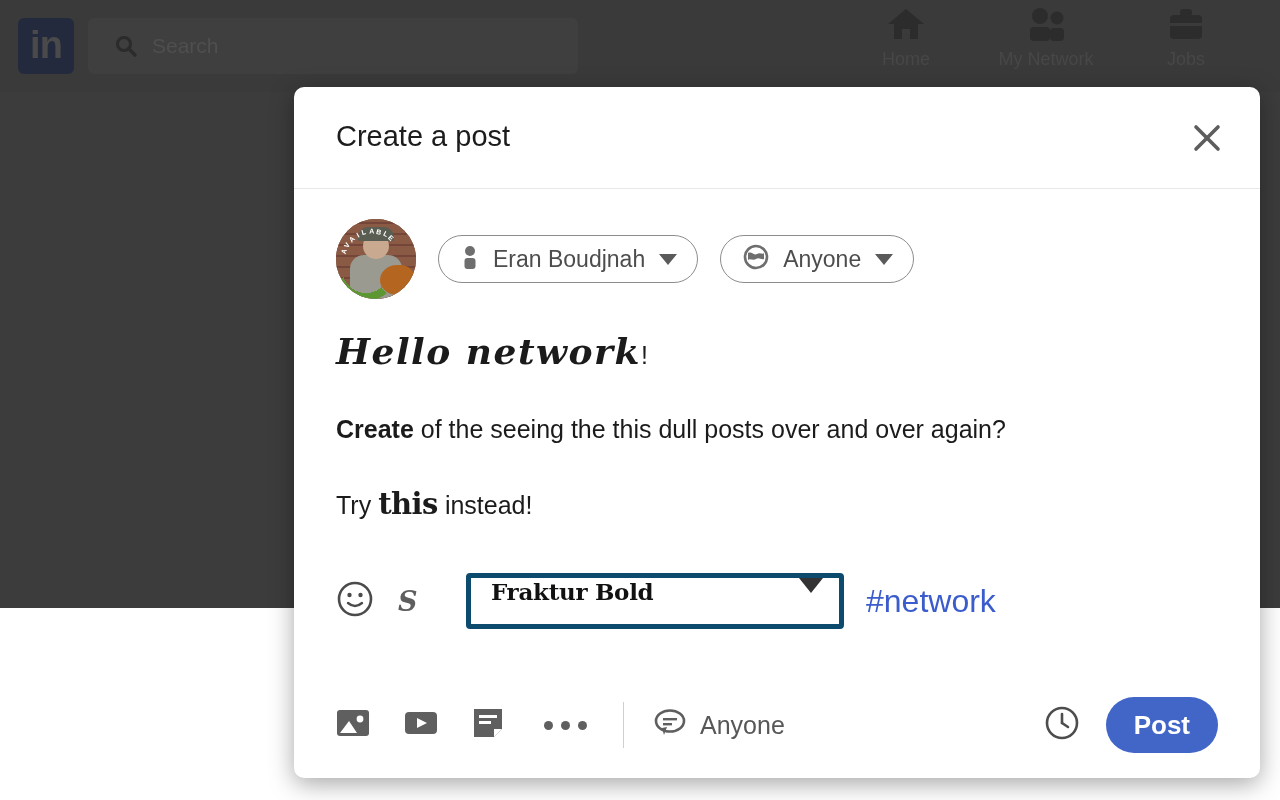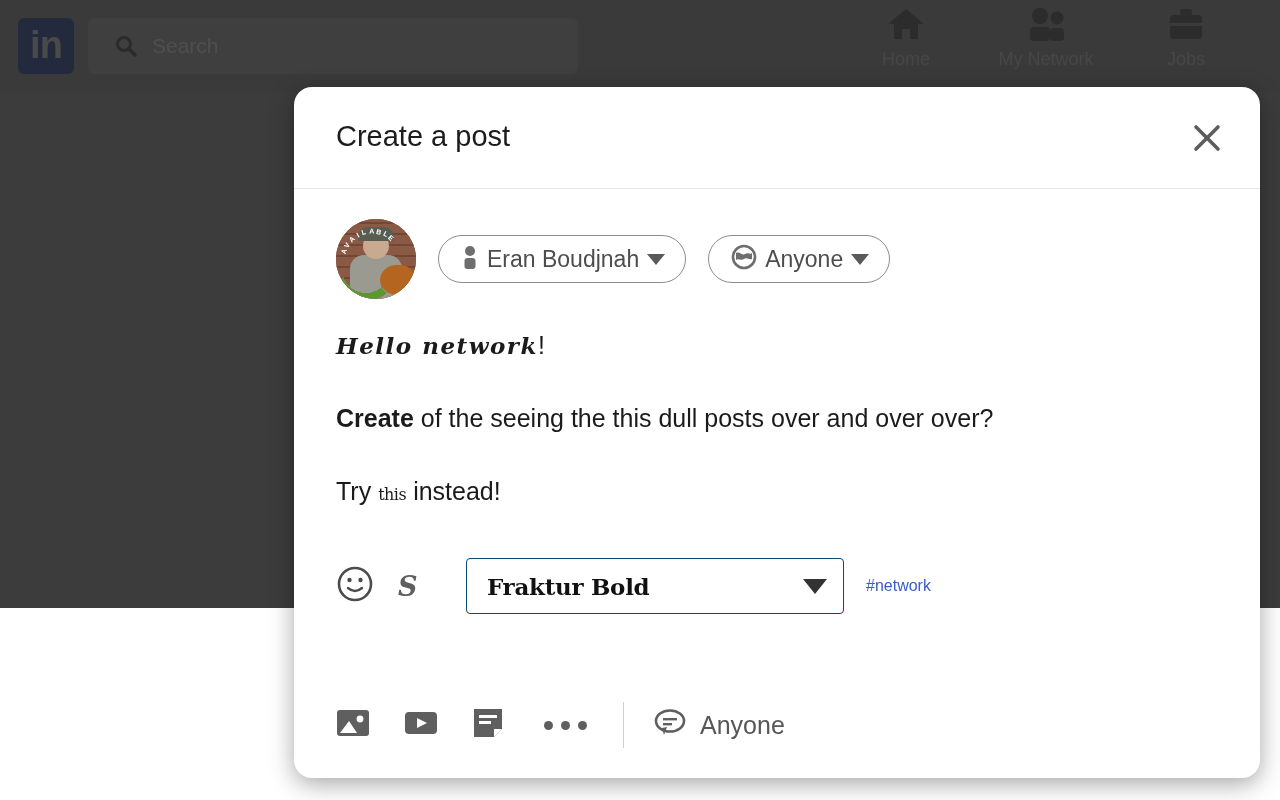--- a/index.html
+++ b/index.html
@@ -93,21 +93,21 @@
     text-shadow: 4px 5px 6px rgba(0,0,0,0.55);
   }
 
   
   .modal {
     position: absolute;
     left: 294px; top: 87px;
     width: 966px;
     height: 691px;
     background: #ffffff;
-    border-radius: 18px;
+    border-radius: 10px;
     box-shadow: 0 6px 24px rgba(0,0,0,0.35);
     overflow: hidden;
   }
 
   .modal-header {
     position: relative;
     height: 101px;
     border-bottom: 1px solid #e8e8e8;
   }
   .modal-title {
@@ -194,21 +194,21 @@
     letter-spacing:0.5px;
   }
   .avatar .badge-text span {
     position:absolute;
     transform-origin: center;
   }
 
   .pill {
     display: inline-flex;
     align-items: center;
-    gap: 8px;
+    gap: 14px;
     height: 48px;
     padding: 0 20px 0 22px;
     border: 1px solid #8c8c8c;
     border-radius: 26px;
     background: #fff;
     cursor: pointer;
     box-sizing: border-box;
   }
   .pill-label {
     font-size: 23px;
@@ -230,29 +230,29 @@
     font-size: 25px;
     line-height: 1.0;
     margin-bottom: 48px;
   }
   .post-line:last-child { margin-bottom: 0; }
 
   .script-bold {
     font-family: "DejaVu Serif", serif;
     font-weight: bold;
     font-style: italic;
-    font-size: 23px;
+    font-size: 36px;
     letter-spacing: 1.5px;
   }
   .bold { font-weight: bold; }
   .italic { }
   .fraktur {
     font-family: "DejaVu Serif", serif;
-    font-weight: normal;
-    font-size: 16px;
+    font-weight: bold;
+    font-size: 29px;
     letter-spacing: -0.5px;
     margin-top: 12px;
   }
 
   
   .format-bar {
     display: flex;
     align-items: center;
     gap: 0;
     padding-top: 54px;
@@ -263,45 +263,44 @@
     font-family: "DejaVu Serif", serif;
     font-style: italic;
     font-weight: bold;
     font-size: 27px;
     color: #5e5e5e;
     cursor: pointer;
   }
   .font-select {
     width: 378px;
     height: 56px;
-    border: 1px solid #0c4a6e;
+    border: 5px solid #0c4a6e;
     border-radius: 4px;
     display: flex;
-    align-items: center;
     justify-content: space-between;
     padding: 0 16px 0 20px;
     box-sizing: border-box;
     cursor: pointer;
   }
   .font-select-label {
     font-family: "DejaVu Serif", serif;
     font-weight: bold;
     font-size: 23px;
     color: #111;
     letter-spacing: -0.3px;
   }
   .sel-caret {
     width: 0; height: 0;
     border-left: 12px solid transparent;
     border-right: 12px solid transparent;
     border-top: 15px solid #333;
   }
   .hashtag {
     margin-left: 22px;
-    font-size: 16px;
+    font-size: 32px;
     color: #3b5ccc;
     cursor: pointer;
   }
 
   
   .bottom-bar {
     position: absolute;
     left: 0; right: 0;
     bottom: 0;
     height: 106px;
@@ -490,21 +489,21 @@
         </div>
       </div>
 
       <div class="post-text">
 
         <div class="post-line">
           <span class="script-bold">Hello network</span><span>!</span>
         </div>
 
         <div class="post-line">
-          <span class="bold">Create</span><span> of the seeing the this dull posts </span><span class="italic">over</span><span> and </span><span class="italic">over</span><span> over?</span>
+          <span class="bold">Create</span><span> of the seeing the this dull posts </span><span class="italic">over</span><span> and </span><span class="italic">over</span><span> again?</span>
         </div>
 
         <div class="post-line">
           <span>Try </span><span class="fraktur">this</span><span> instead!</span>
         </div>
       </div>
 
       <div class="format-bar">
 
         <div class="fmt-emoji">
@@ -577,15 +576,27 @@
           <svg width="32" height="28" viewBox="0 0 32 28">
             <ellipse cx="16" cy="12" rx="14" ry="10.5" fill="none" stroke="#5f5f5f" stroke-width="2.6"></ellipse>
             <path d="M10 26 L13 18 L8 19 Z" fill="#5f5f5f"></path>
             <rect x="9" y="9" width="14" height="2.4" fill="#5f5f5f"></rect>
             <rect x="9" y="14" width="9" height="2.4" fill="#5f5f5f"></rect>
           </svg>
         </span>
         <span class="comment-label">Anyone</span>
       </div>
 
+      <div class="bottom-right">
+        <span>
+          <span>
+            <svg width="36" height="36" viewBox="0 0 36 36">
+              <circle cx="18" cy="18" r="15" fill="none" stroke="#4d4d4d" stroke-width="2.6"></circle>
+              <line x1="18" y1="18" x2="18" y2="9" stroke="#4d4d4d" stroke-width="2.6" stroke-linecap="round"></line>
+              <line x1="18" y1="18" x2="24" y2="22" stroke="#4d4d4d" stroke-width="2.6" stroke-linecap="round"></line>
+            </svg>
+          </span>
+        </span>
+        <button class="post-btn">Post</button>
+      </div>
     </div>
   </div>
 </div>
 
 </body></html>

